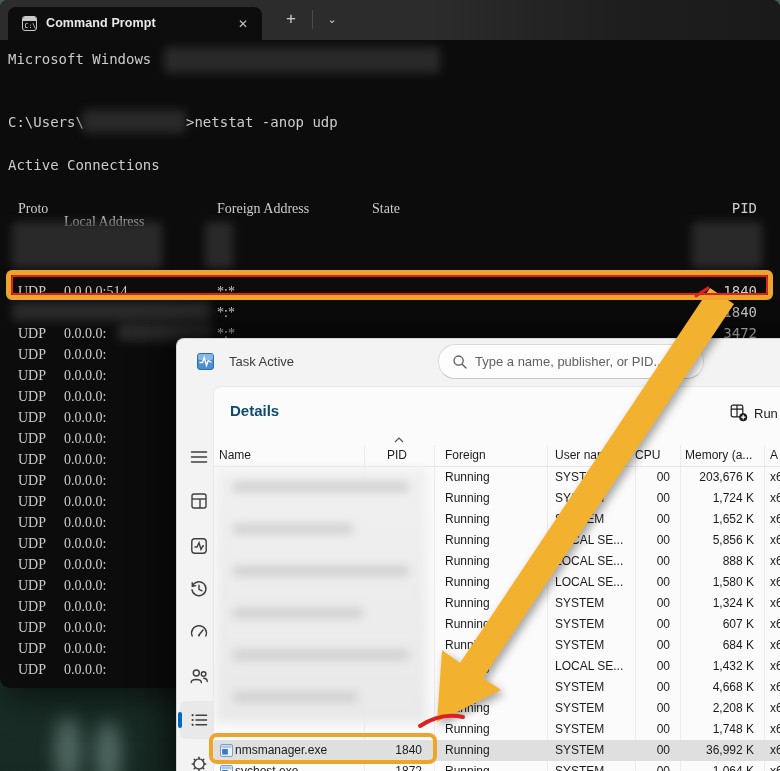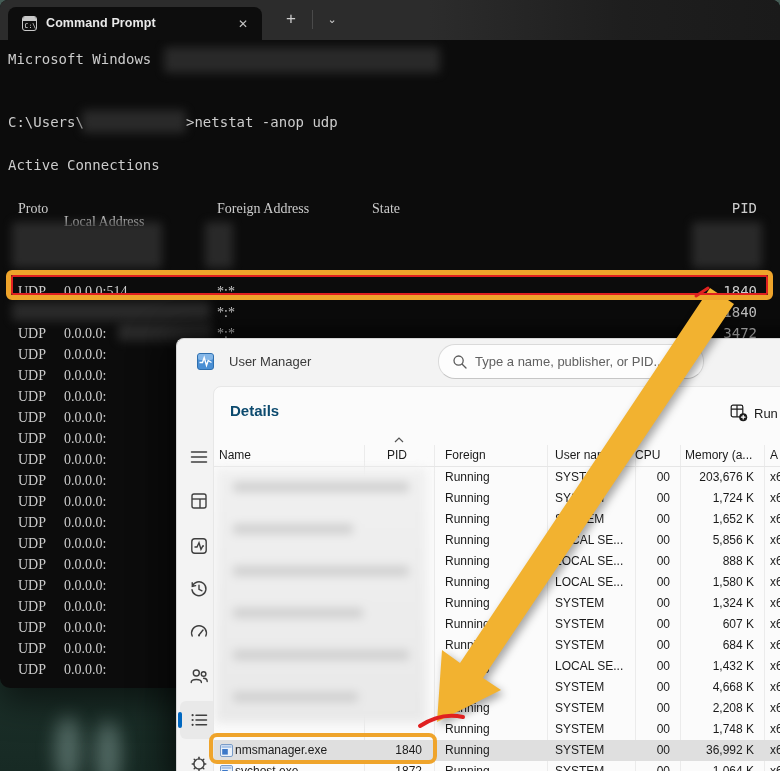--- a/index.html
+++ b/index.html
@@ -241,21 +241,21 @@
       </div>
   </div>
 </div>
 
 <div class="tm">
   <svg class="tm-appicon" width="17" height="17" viewBox="0 0 17 17">
     <rect x="0.5" y="0.5" width="16" height="16" rx="2.5" fill="#4A8FD4" stroke="#2F6FAE"></rect>
     <rect x="1" y="1" width="15" height="6" rx="2" fill="#85B7E8"></rect>
     <polyline points="2.5,9.5 5.5,9.5 7.2,4.5 9.5,12.5 11.2,7.5 14.5,9.5" fill="none" stroke="#FFFFFF" stroke-width="1.4"></polyline>
   </svg>
-  <span class="tm-title">User Manager</span>
+  <span class="tm-title">Task Active</span>
 
   <div class="tm-search">
     <svg width="16" height="16" viewBox="0 0 16 16">
       <circle cx="6.6" cy="6.6" r="4.6" fill="none" stroke="#5A5A5A" stroke-width="1.3"></circle>
       <line x1="10.2" y1="10.2" x2="14" y2="14" stroke="#5A5A5A" stroke-width="1.3" stroke-linecap="round"></line>
     </svg>
     <input type="text" placeholder="Type a name, publisher, or PID..." style="">
   </div>
 
   <div class="sidebar">

